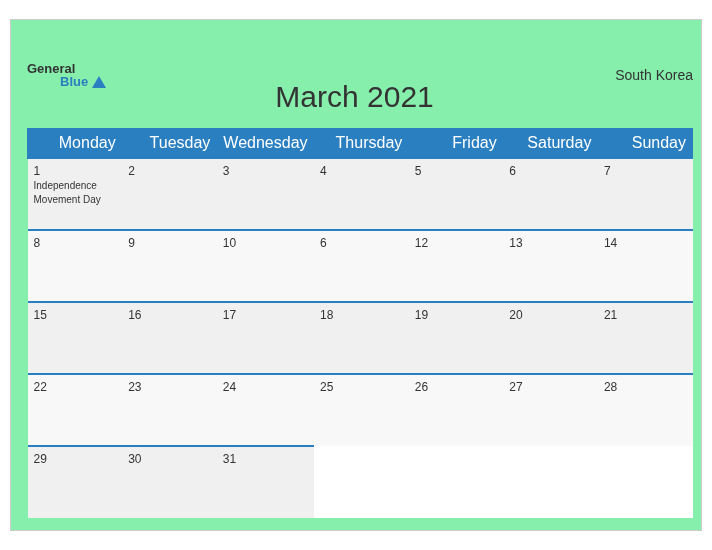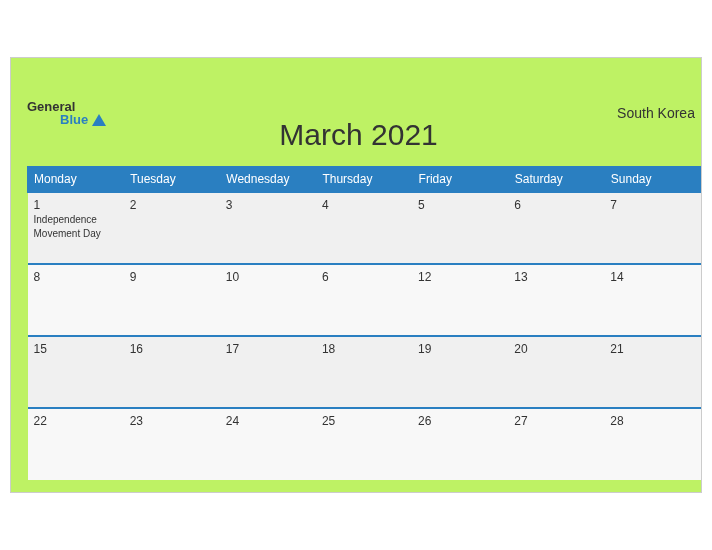--- a/index.html
+++ b/index.html
@@ -7,23 +7,23 @@
       background: #fff;
       font-family: Arial, sans-serif;
       width: 712px;
       height: 550px;
       display: flex;
       align-items: center;
       justify-content: center;
     }
     .calendar-container {
       width: 692px;
-      background: #bef264;
+      background: #86efac;
       border: 1px solid #ccc;
-      padding: 16px 0 12px 16px;
+      padding: 16px 8px 12px 16px;
     }
     .calendar-header {
       display: flex;
       align-items: center;
       justify-content: space-between;
       margin-bottom: 14px;
     }
     .logo {
       display: flex;
       flex-direction: column;
@@ -57,34 +57,34 @@
       font-size: 30px;
       font-weight: 400;
       color: #333;
       text-align: center;
       flex: 1;
       margin-top: 44px;
     }
     .calendar-region {
       font-size: 14px;
       color: #333;
-      text-align: center;
+      text-align: right;
       min-width: 90px;
     }
     .calendar-grid {
       width: 100%;
       border-collapse: collapse;
     }
     .calendar-grid th {
       background: #2a7fc1;
       color: #fff;
-      font-size: 12px;
+      font-size: 16px;
       font-weight: normal;
       padding: 5px 6px;
-      text-align: left;
+      text-align: right;
       border: 1px solid #2a7fc1;
     }
     .calendar-grid td {
       border-top: 2px solid #2a7fc1;
       border-bottom: none;
       border-left: none;
       border-right: none;
       vertical-align: top;
       padding: 5px 6px 0 6px;
       height: 72px;
@@ -224,15 +224,30 @@
           <td>
             <span class="day-number">26</span>
           </td>
           <td>
             <span class="day-number">27</span>
           </td>
           <td>
             <span class="day-number">28</span>
           </td>
         </tr>
+        <tr>
+          <td>
+            <span class="day-number">29</span>
+          </td>
+          <td>
+            <span class="day-number">30</span>
+          </td>
+          <td>
+            <span class="day-number">31</span>
+          </td>
+          <td style="border-top: none; background: rgb(255, 255, 255);"></td>
+          <td style="border-top: none; background: rgb(255, 255, 255);"></td>
+          <td style="border-top: none; background: rgb(255, 255, 255);"></td>
+          <td style="border-top: none; background: rgb(255, 255, 255);"></td>
+        </tr>
       </tbody>
   </table>
 </div>
 
 </body></html>

